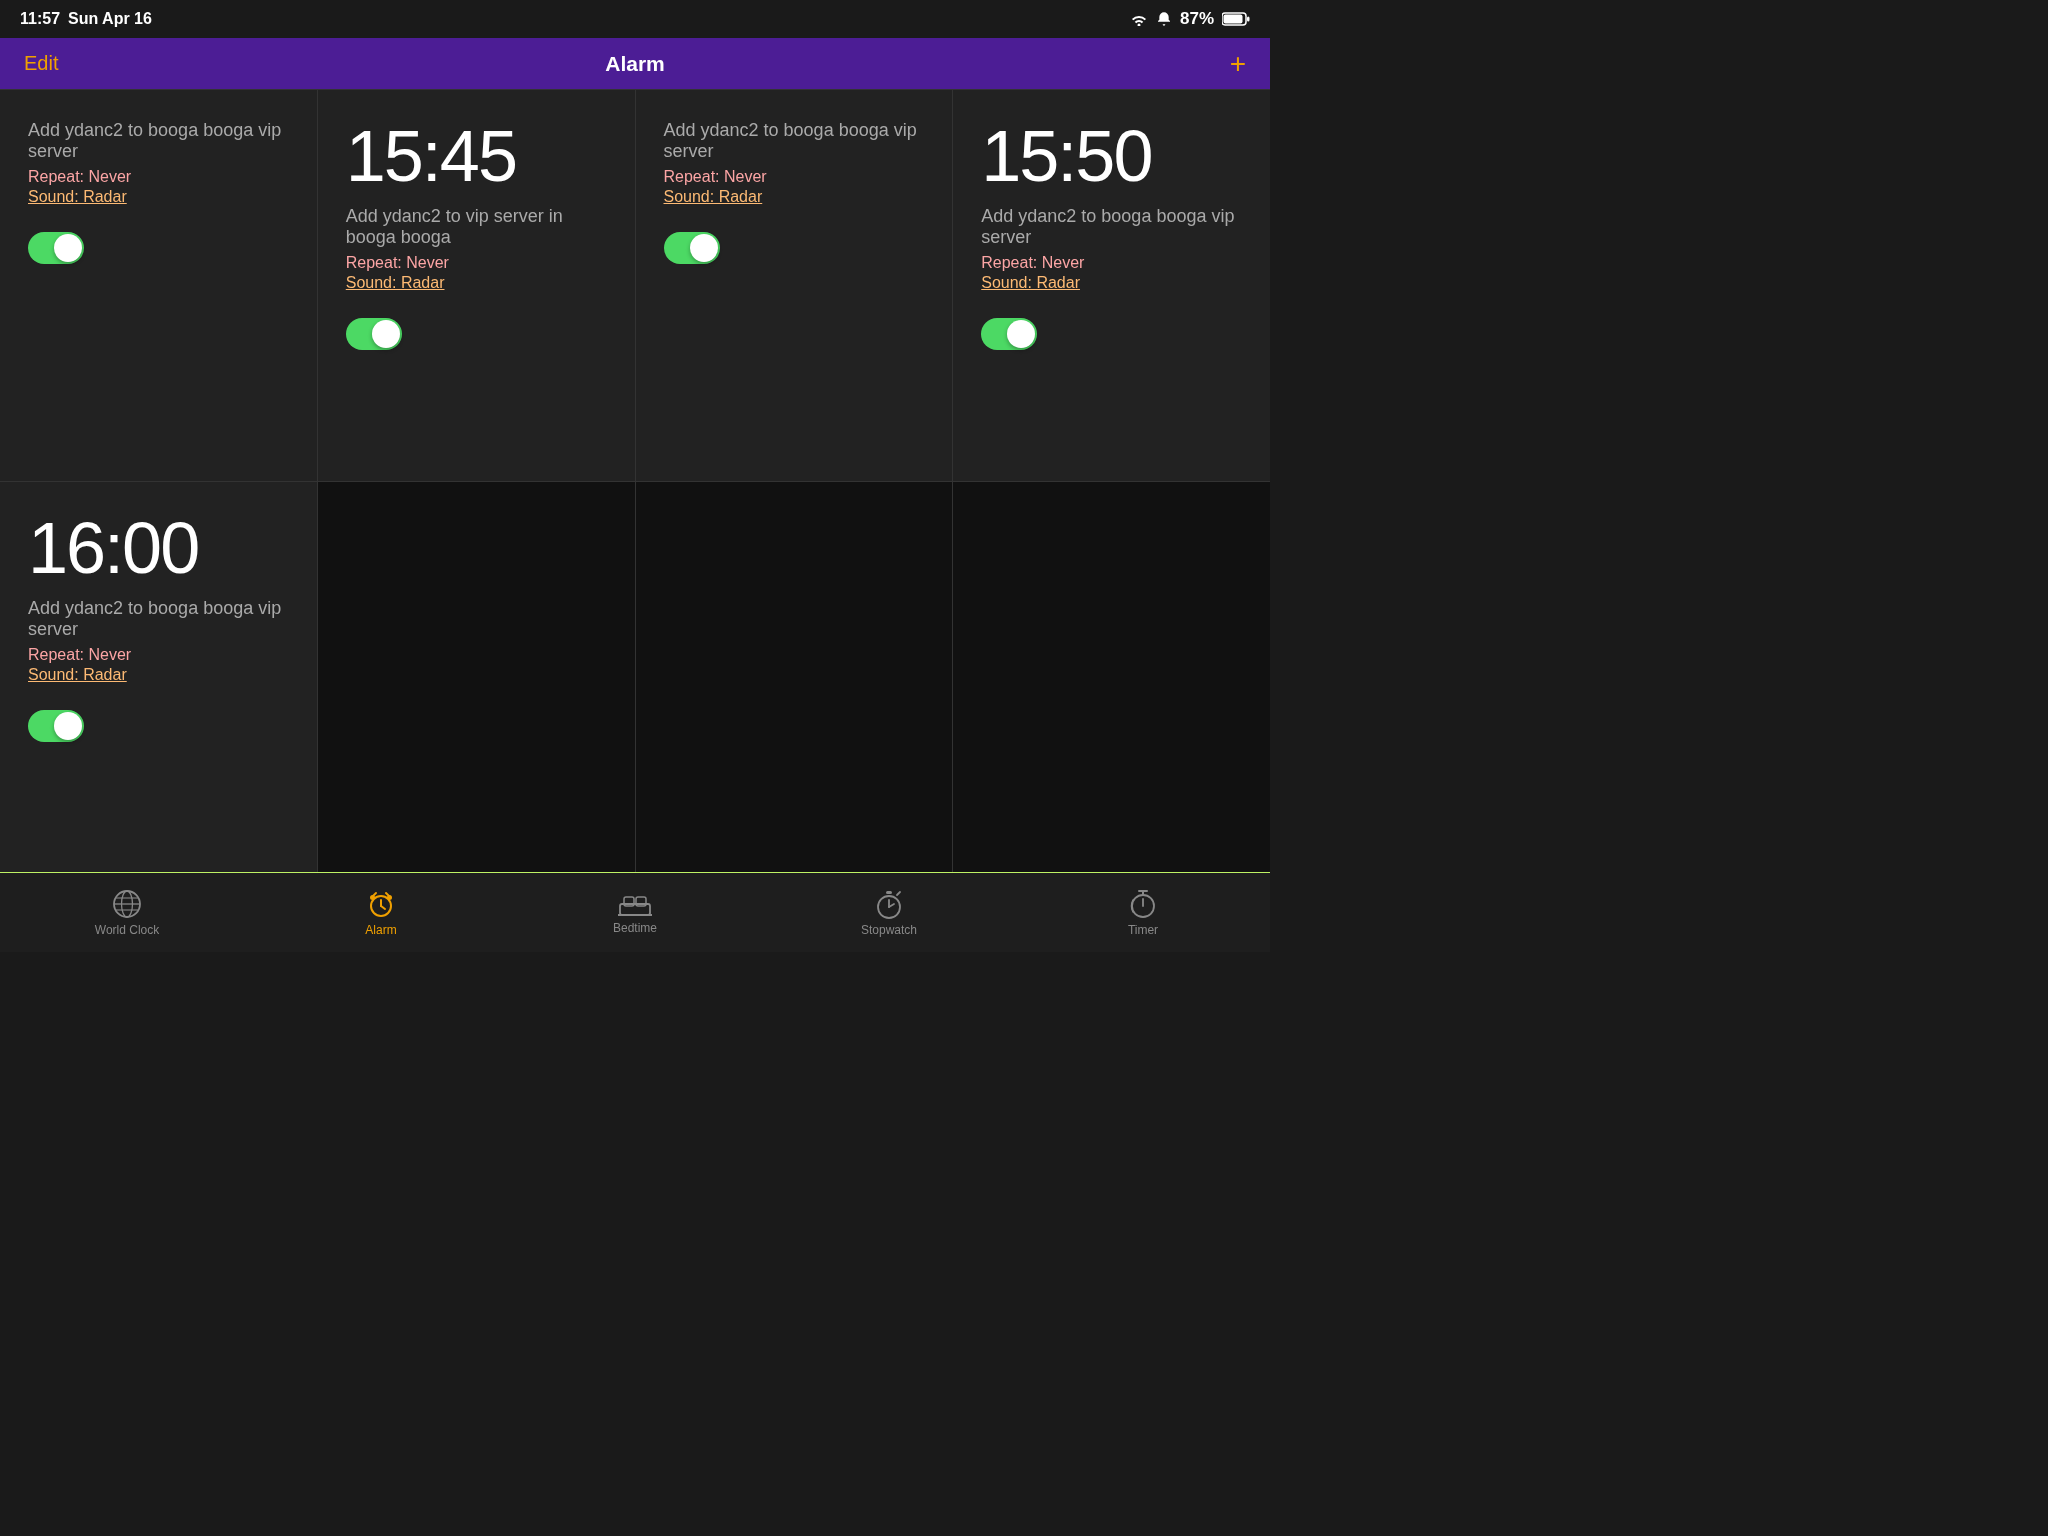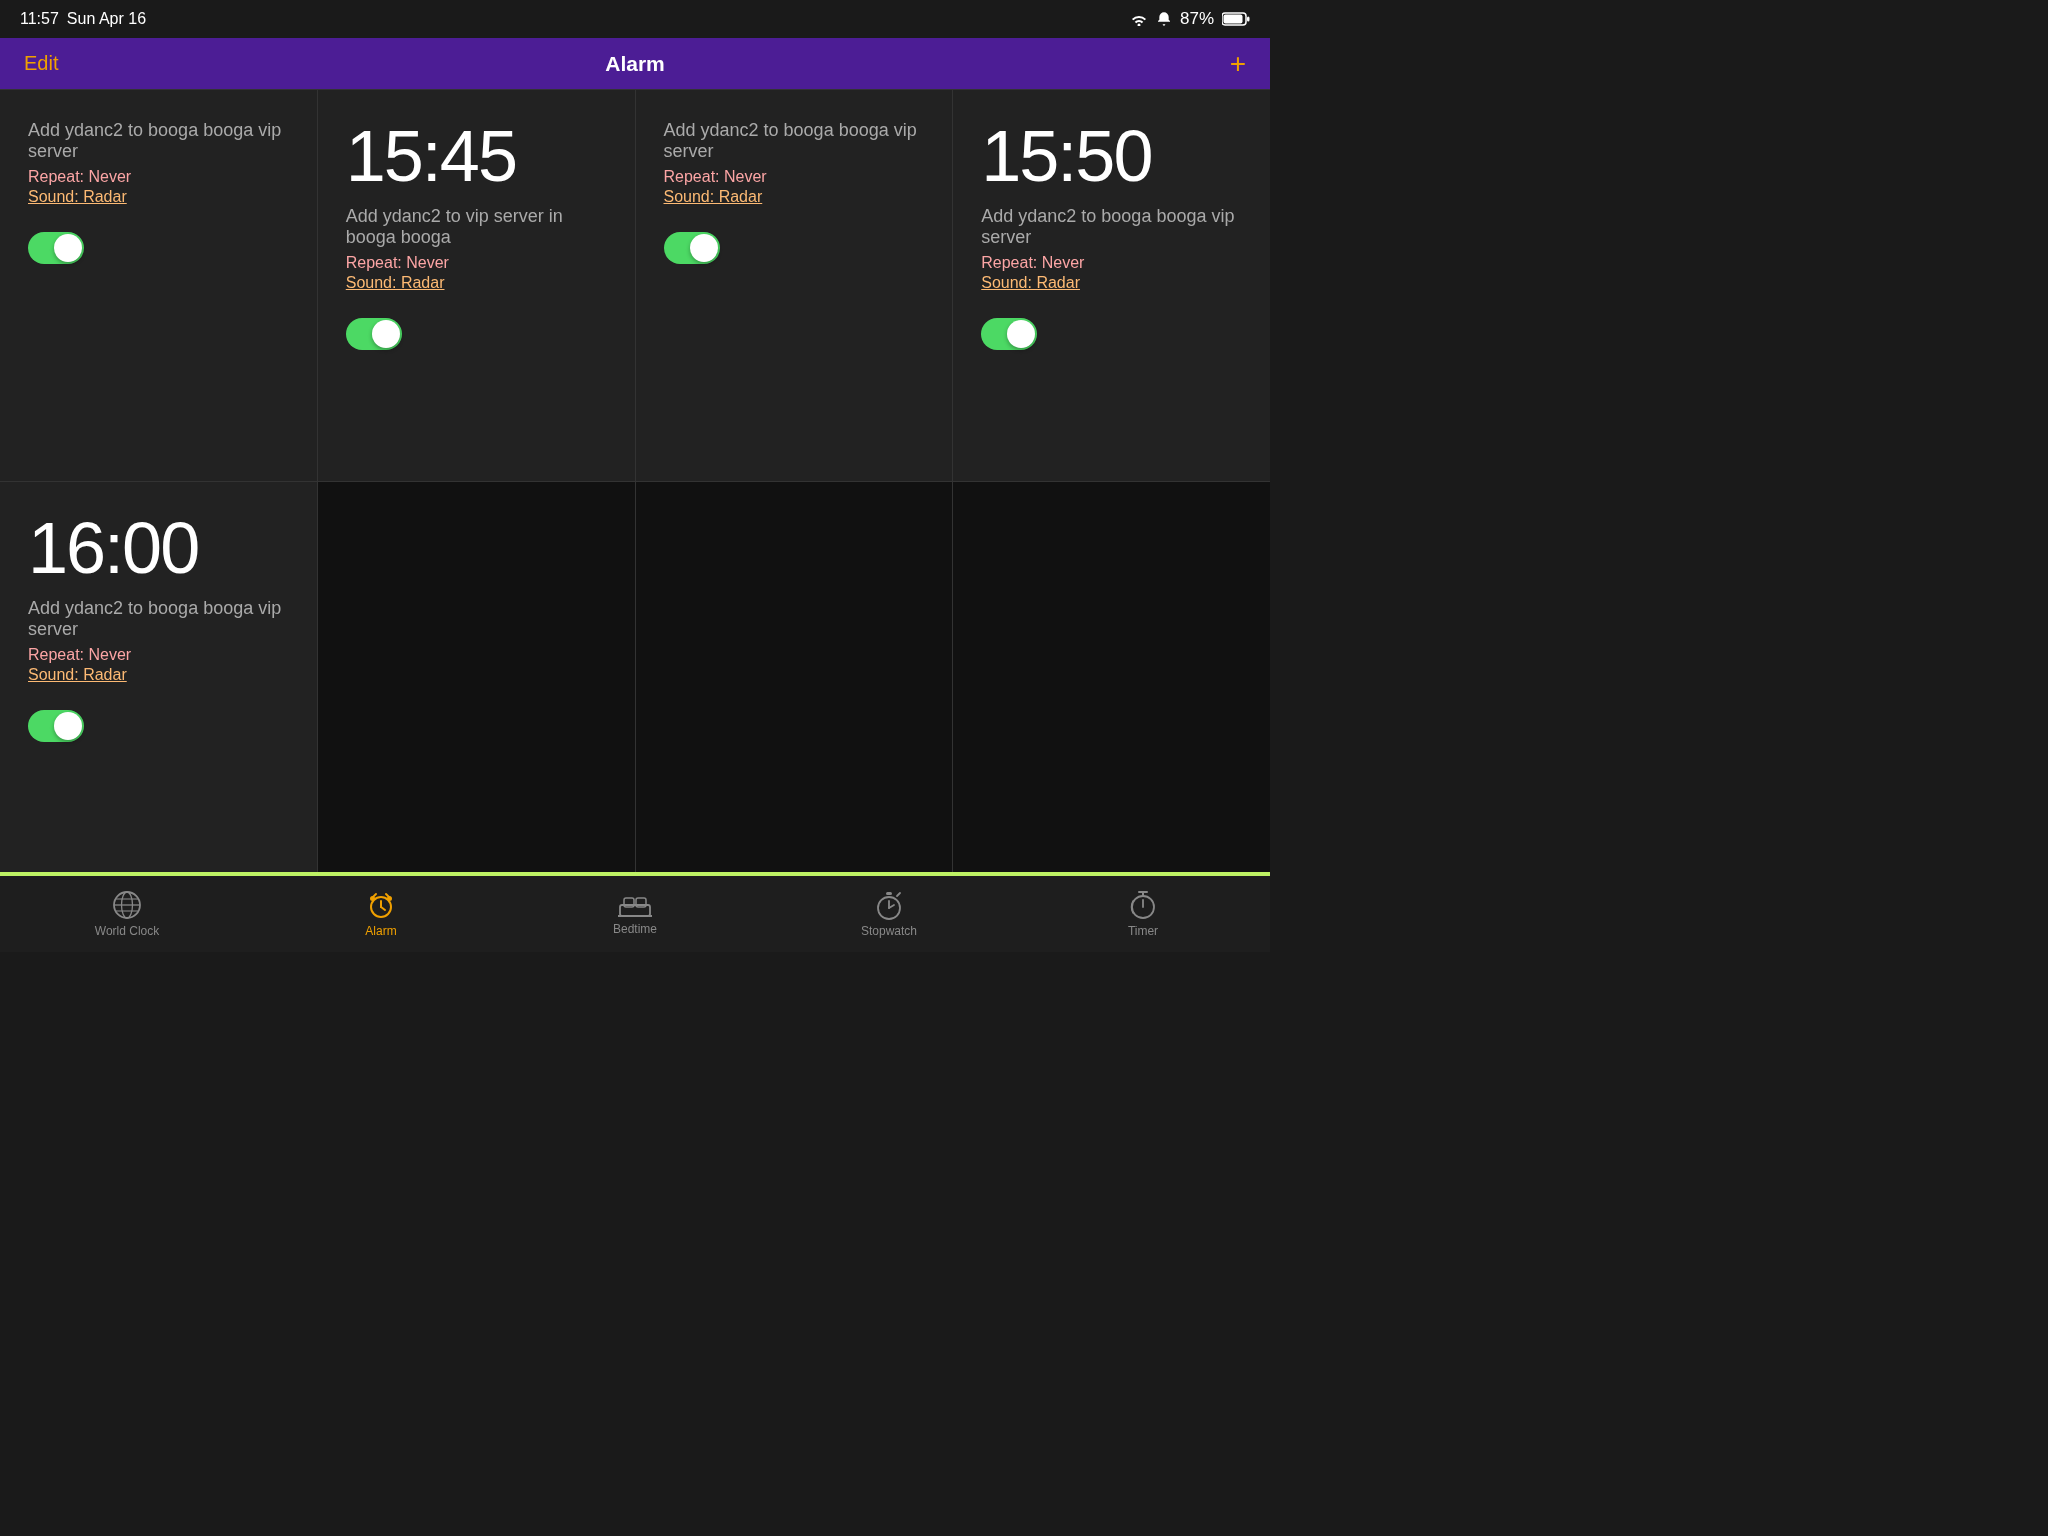--- a/index.html
+++ b/index.html
@@ -16,21 +16,21 @@
 
     
     .status-bar {
       background: #1a1a1a;
       display: flex;
       align-items: center;
       justify-content: space-between;
       padding: 0 20px;
       height: 38px;
       font-size: 16px;
-      font-weight: 400;
+      font-weight: 700;
     }
 
     .status-left {
       display: flex;
       gap: 8px;
       align-items: center;
     }
 
     .status-right {
       display: flex;
@@ -135,21 +135,21 @@
       border-radius: 50%;
       position: absolute;
       top: 2px;
       right: 2px;
       box-shadow: 0 2px 4px rgba(0,0,0,0.3);
     }
 
     
     .tab-bar {
       background: #1e1e1e;
-      border-top: 4px solid #bef264;
+      border-top: 1px solid #bef264;
       height: 80px;
       display: flex;
       align-items: center;
       justify-content: space-around;
       position: absolute;
       bottom: 0;
       left: 0;
       right: 0;
     }
 

